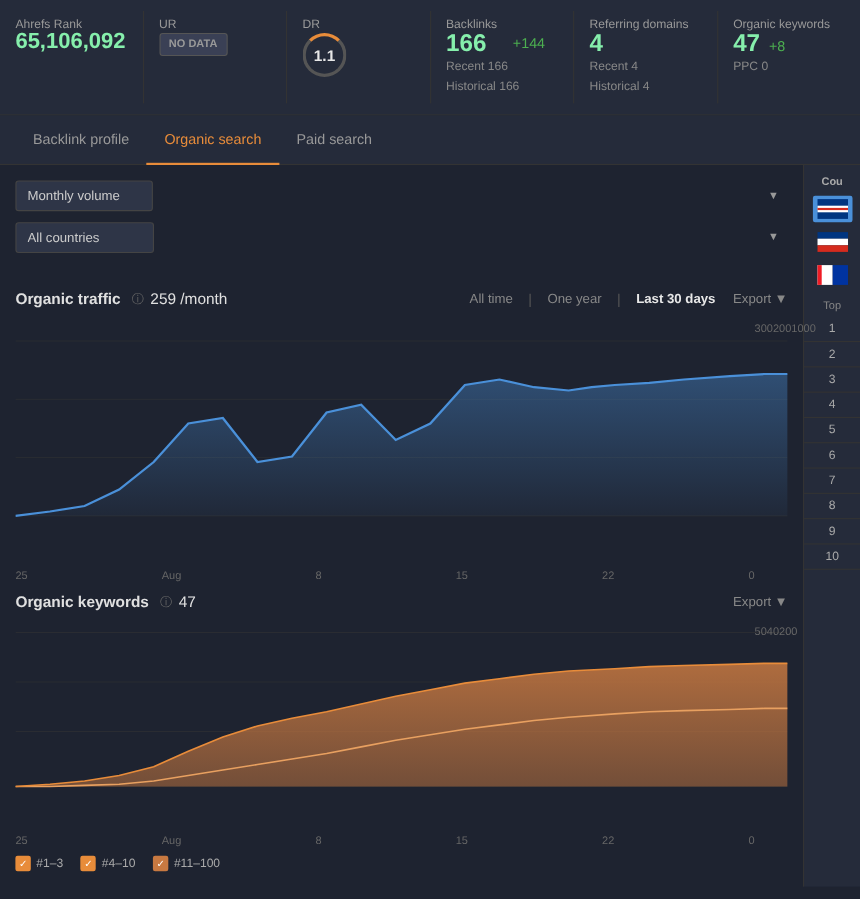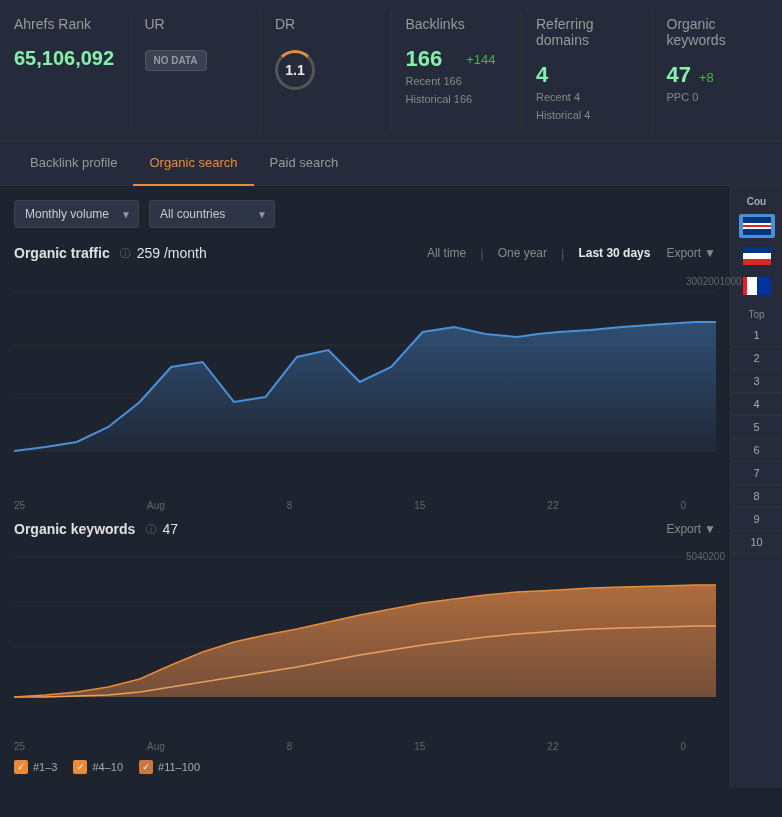--- a/index.html
+++ b/index.html
@@ -20,23 +20,23 @@
       border-bottom: 1px solid #333;
       padding: 10px 0;
     }
     .stat-item {
       flex: 1;
       padding: 6px 14px;
       border-right: 1px solid #333;
     }
     .stat-item:last-child { border-right: none; }
     .stat-label {
-      font-size: 14px;
+      font-size: 11px;
       color: #999;
-      margin-bottom: 16px;
+      margin-bottom: 0;
     }
     .stat-value {
       font-size: 26px;
       font-weight: 600;
       color: #86efac;
       line-height: 1;
     }
     .stat-value.small { font-size: 22px; }
     .stat-delta {
       color: #4caf50;
@@ -113,21 +113,22 @@
       display: flex;
       flex-direction: column;
       align-items: center;
       padding-top: 6px;
     }
 
     
     .filters-row {
       display: flex;
       gap: 10px;
-      margin-bottom: 16px;
+      margin-bottom: 32px;
+      flex-direction: column;
     }
     .select-wrapper {
       position: relative;
       display: inline-block;
     }
     .select-wrapper select {
       background: #2e3547;
       color: #ccc;
       border: 1px solid #444;
       border-radius: 3px;

